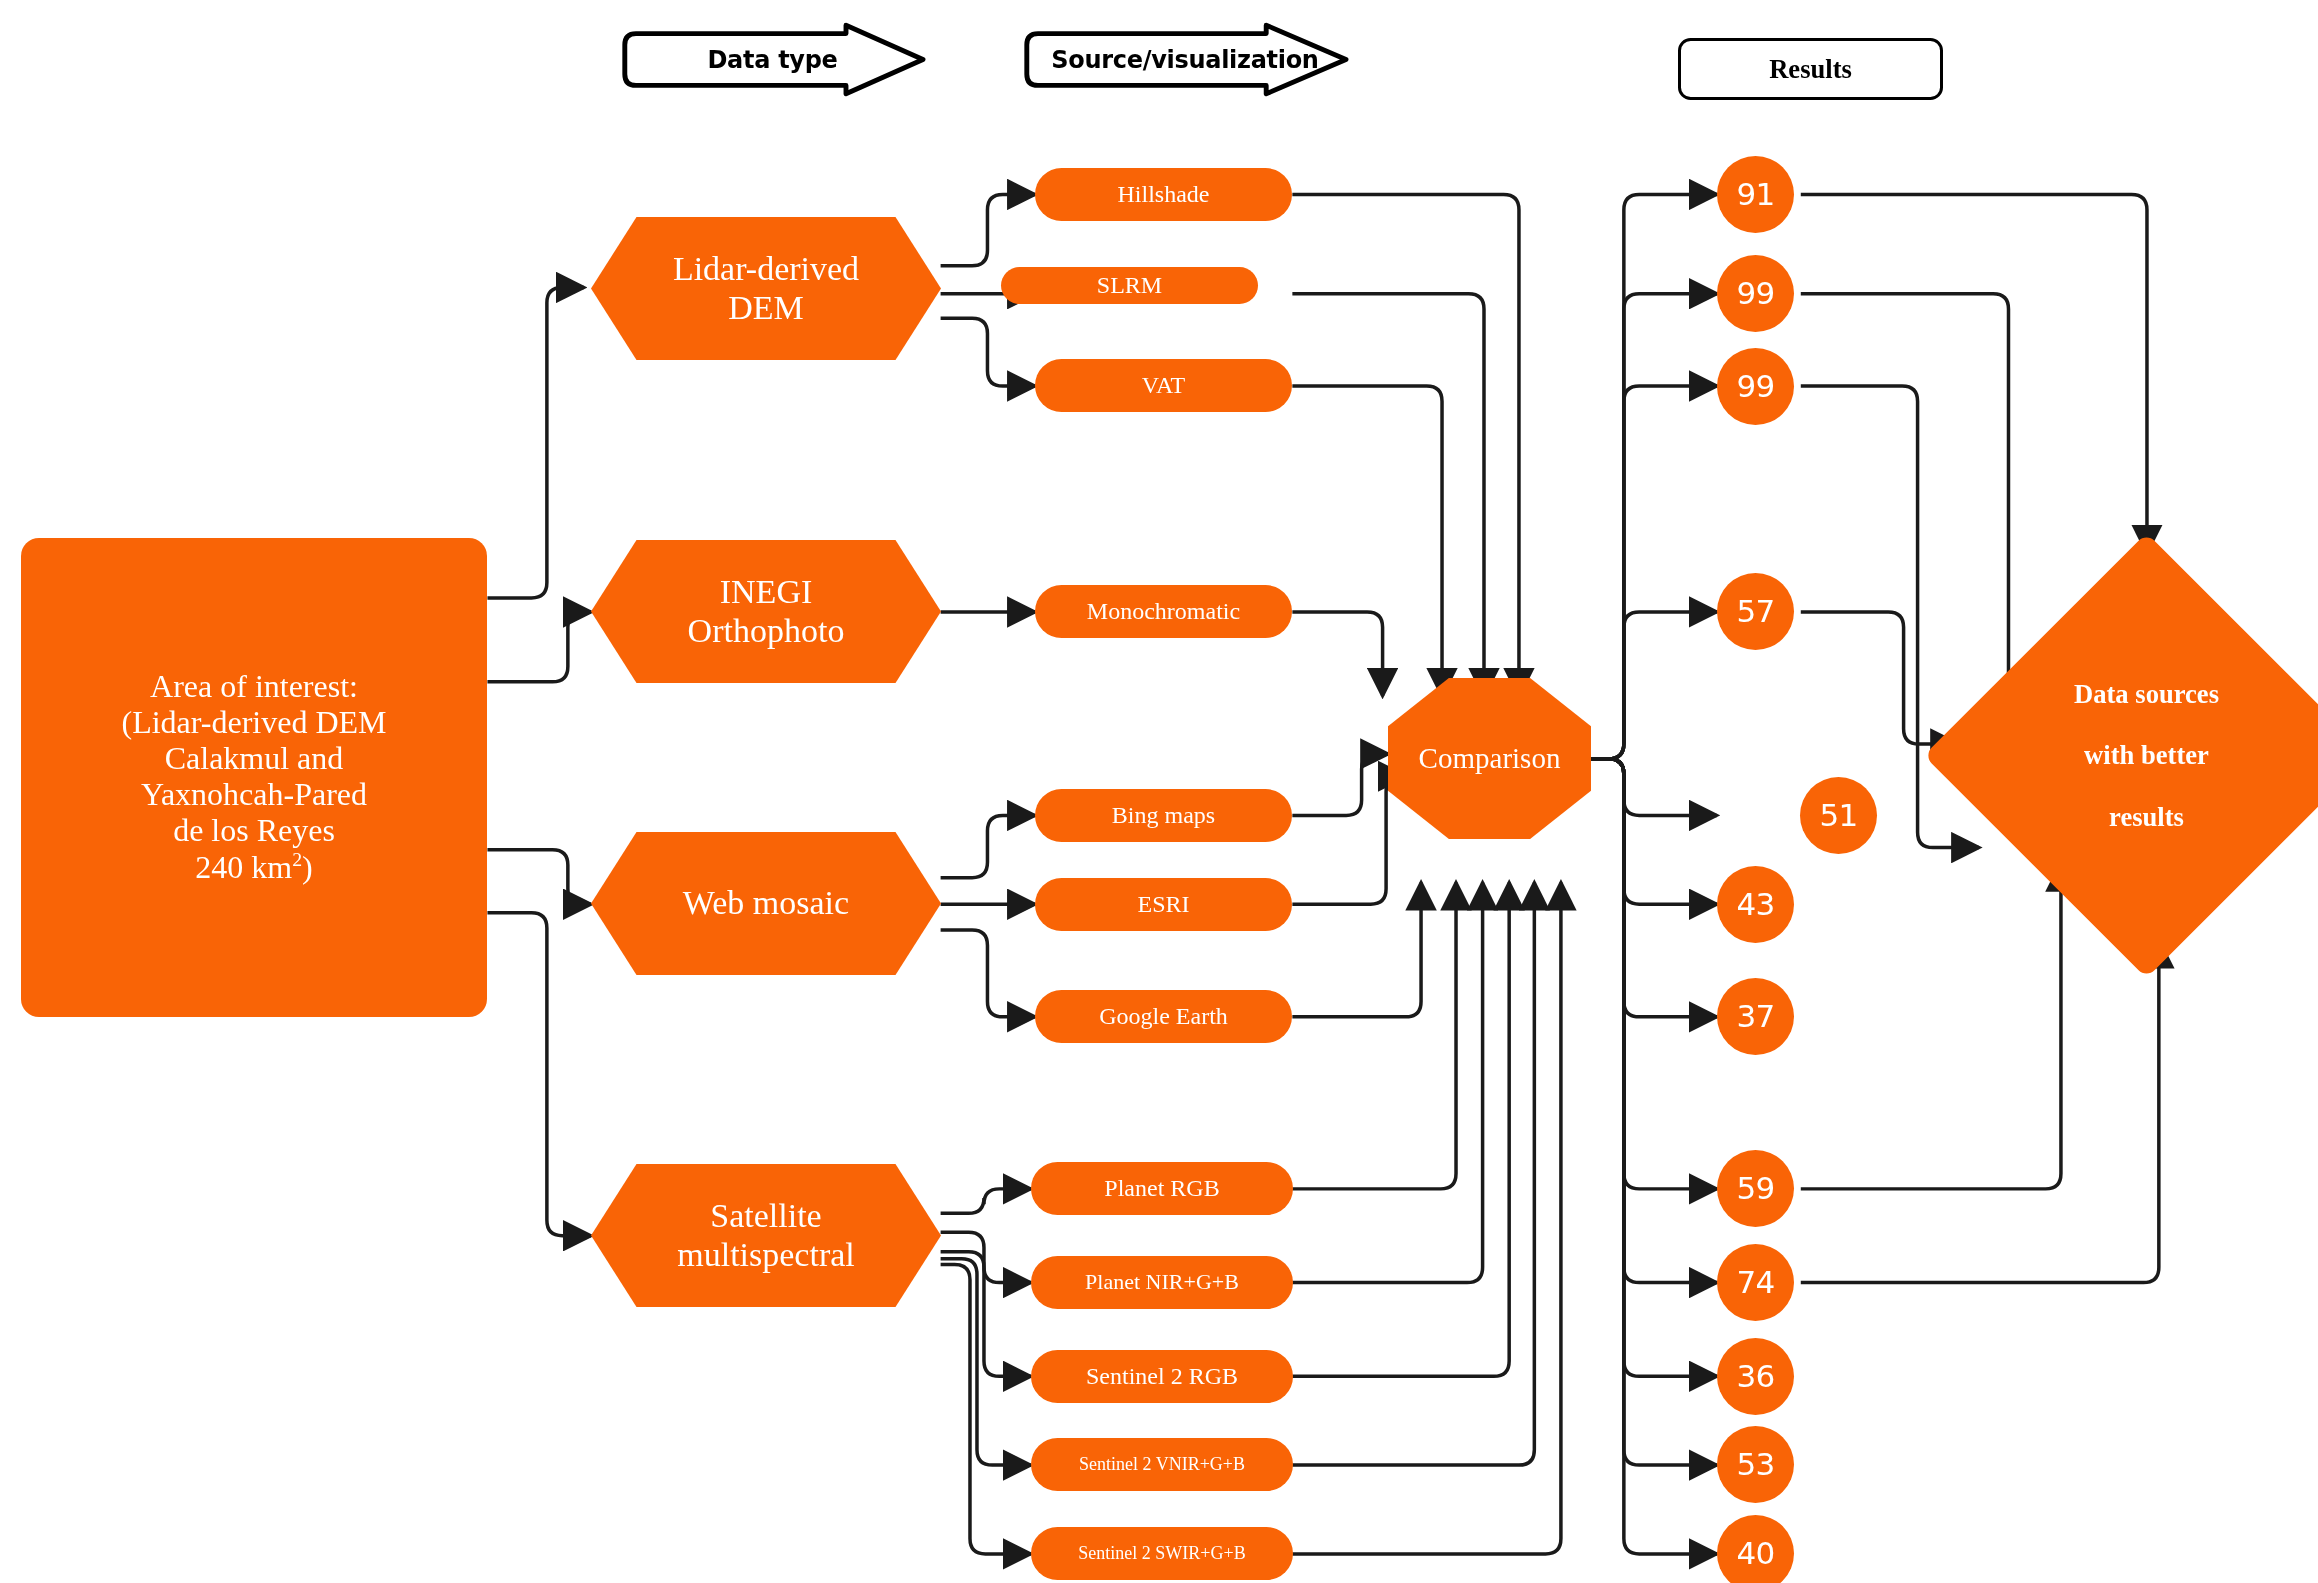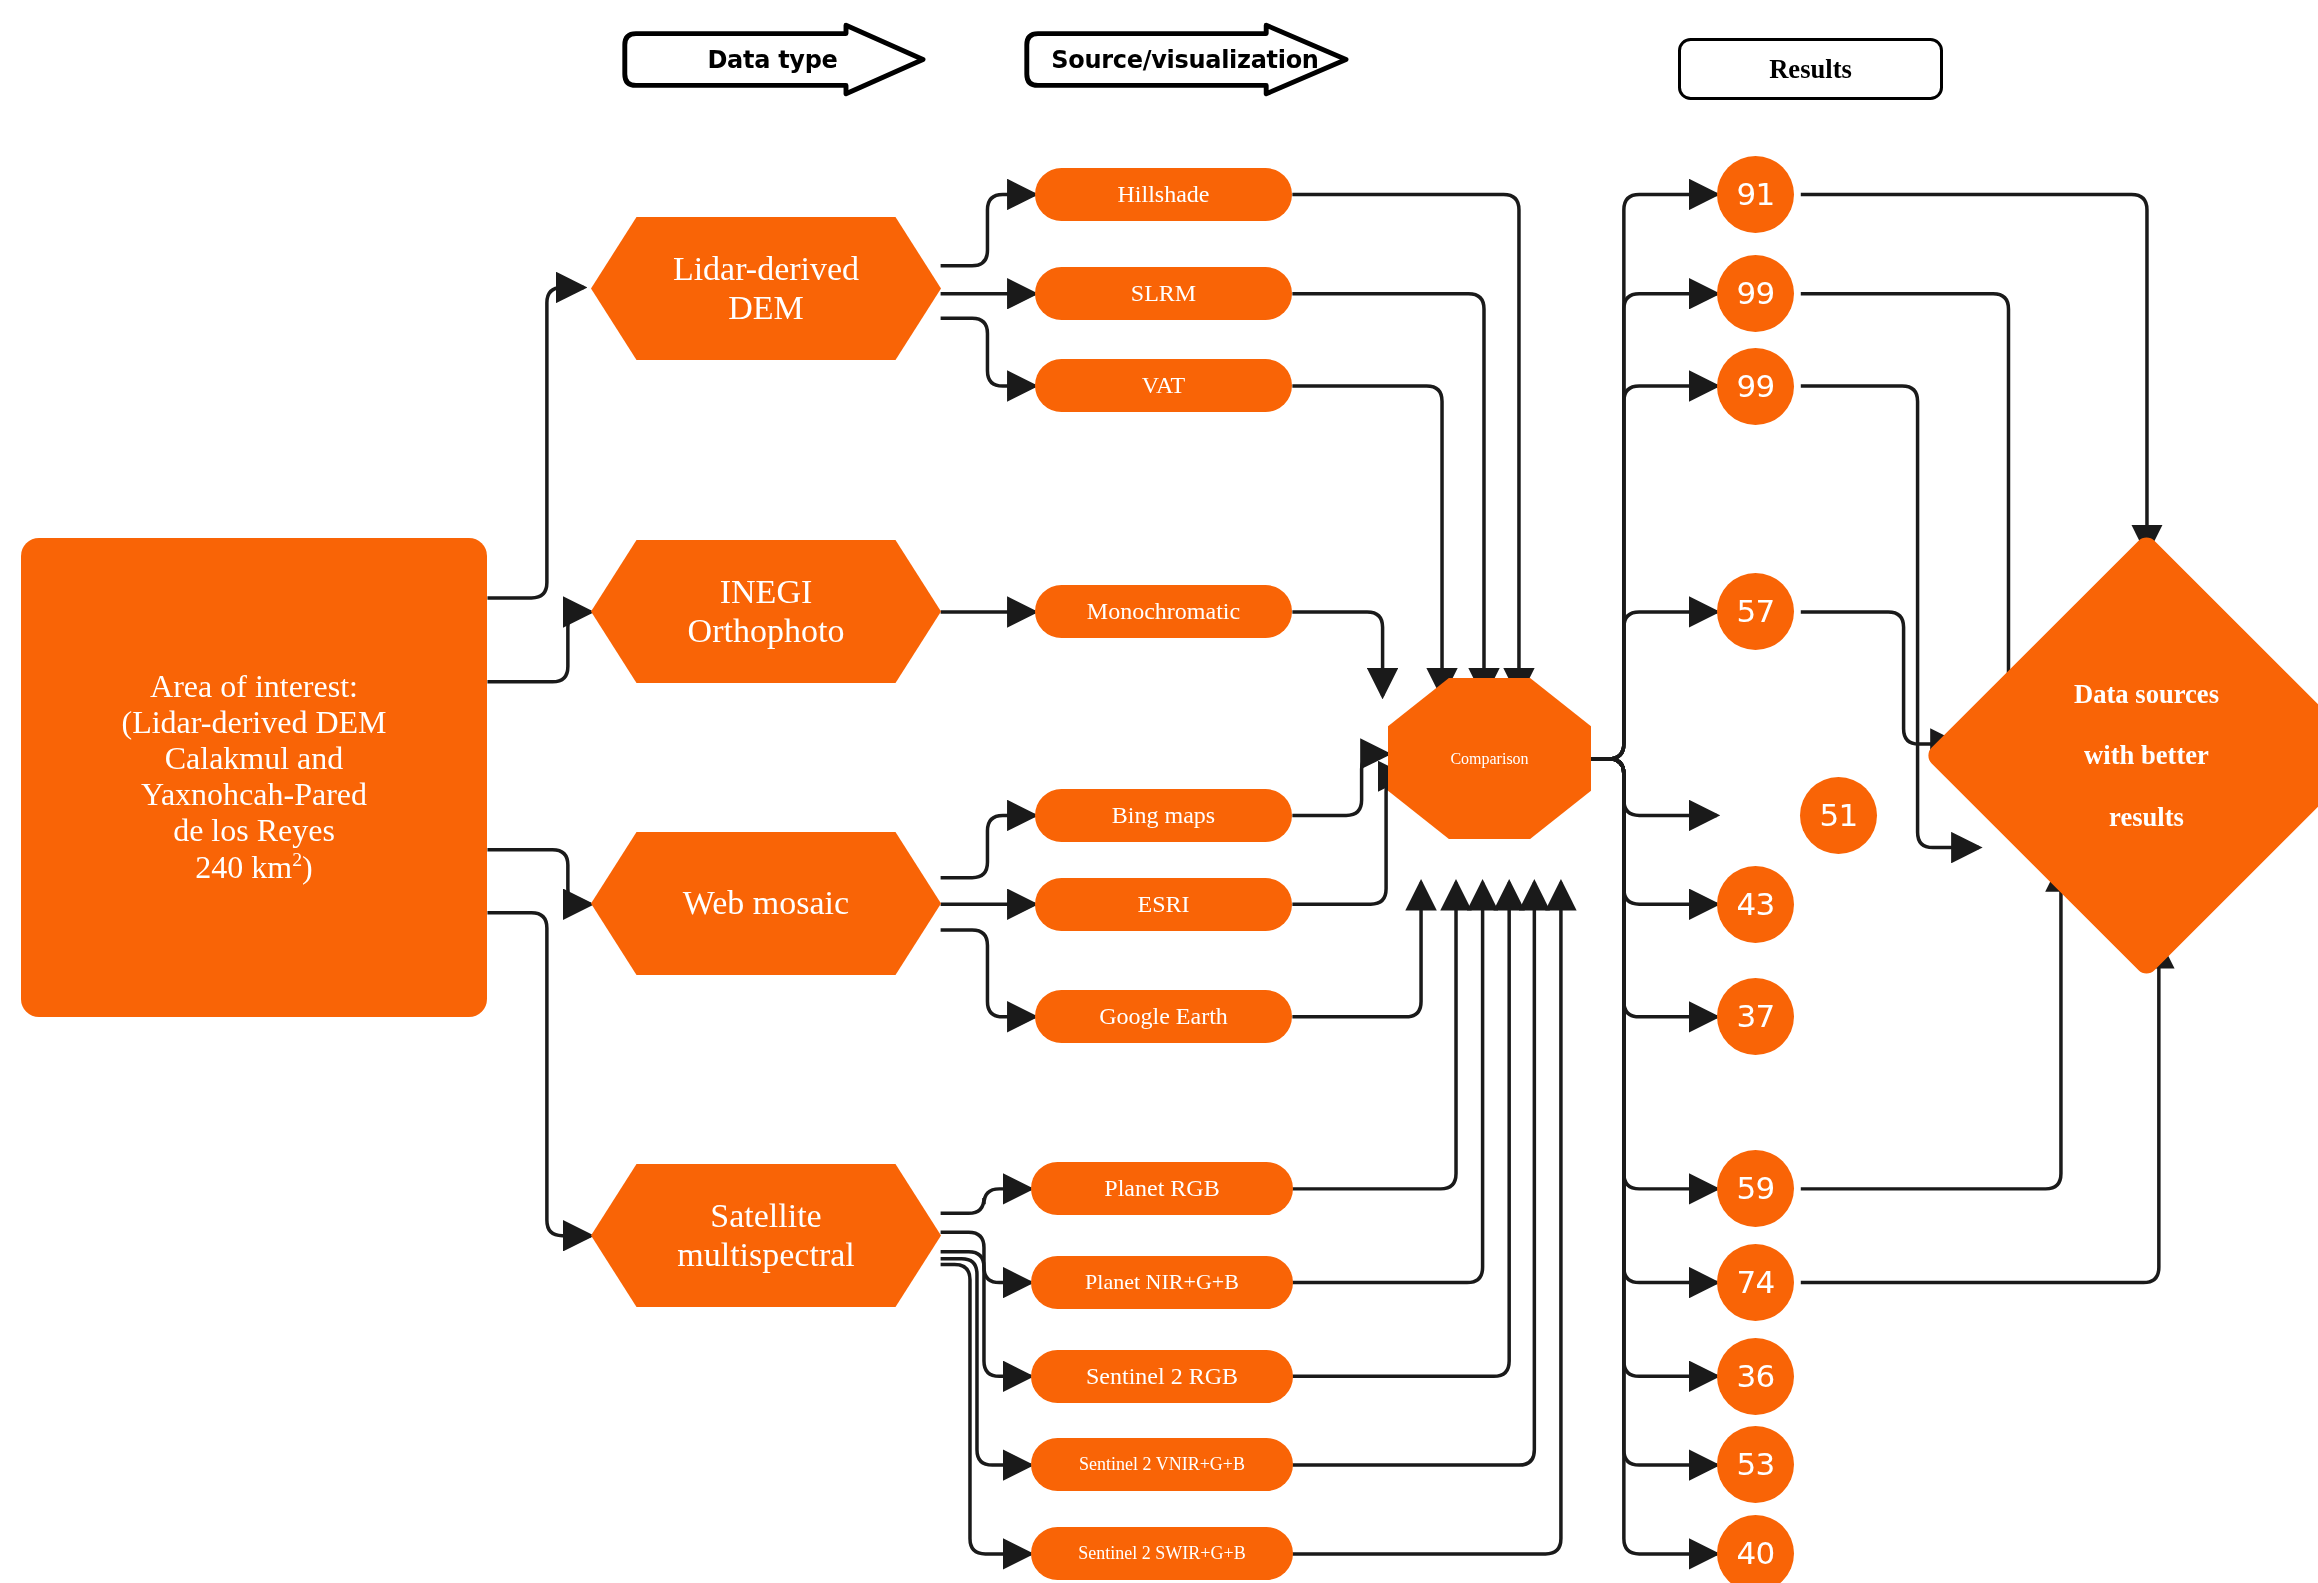--- a/index.html
+++ b/index.html
@@ -26,21 +26,21 @@
   .aoi{background:#F96406;border-radius:18px;flex-direction:column;font-size:32px;}
 
   
   .hex{background:#F96406;font-size:34px;flex-direction:column;
        clip-path:polygon(13% 0%,87% 0%,100% 50%,87% 100%,13% 100%,0% 50%);}
 
   
   .pill{background:#F96406;border-radius:699px;font-size:24px;}
 
   
-  .octa{background:#F96406;font-size:16px;
+  .octa{background:#F96406;font-size:29px;
         clip-path:polygon(30% 0%,70% 0%,100% 30%,100% 70%,70% 100%,30% 100%,0% 70%,0% 30%);}
 
   
   .circ{background:#F96406;border-radius:50%;font-size:31px;
         font-family:"DejaVu Sans",sans-serif;letter-spacing:-0.7px;}
 
   
   .diam{position:absolute;}
   .diam .dshape{position:absolute;left:0;top:0;width:100%;height:100%;
         background:#F96406;transform:rotate(45deg);border-radius:11.2px;}
@@ -160,21 +160,21 @@
 
   <div class="node hex" style="left:591px;top:1164px;width:350px;height:143px;">
     <span>Satellite</span>
     <span>multispectral</span>
   </div>
 
   <div class="node pill" style="left:1035px;top:168px;width:257px;height:53px;">
     <span>Hillshade</span>
     </div>
 
-  <div class="node pill" style="left:1035px;top:267px;width:257px;height:53px;">
+  <div class="node pill" style="left:1001px;top:267px;width:257px;height:37px;">
     <span>SLRM</span>
     </div>
 
   <div class="node pill" style="left:1035px;top:359px;width:257px;height:53px;">
     <span>VAT</span>
     </div>
 
   <div class="node pill" style="left:1035px;top:585px;width:257px;height:53px;">
     <span>Monochromatic</span>
     </div>

